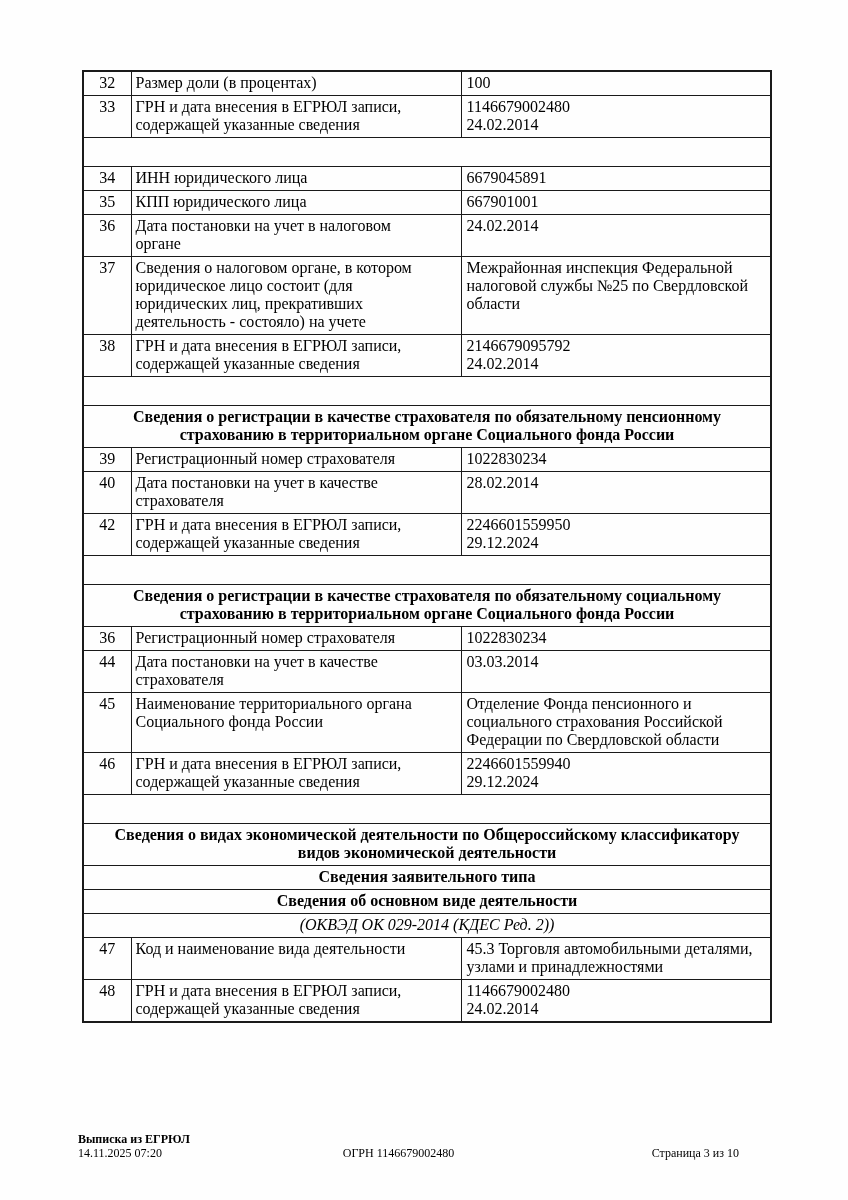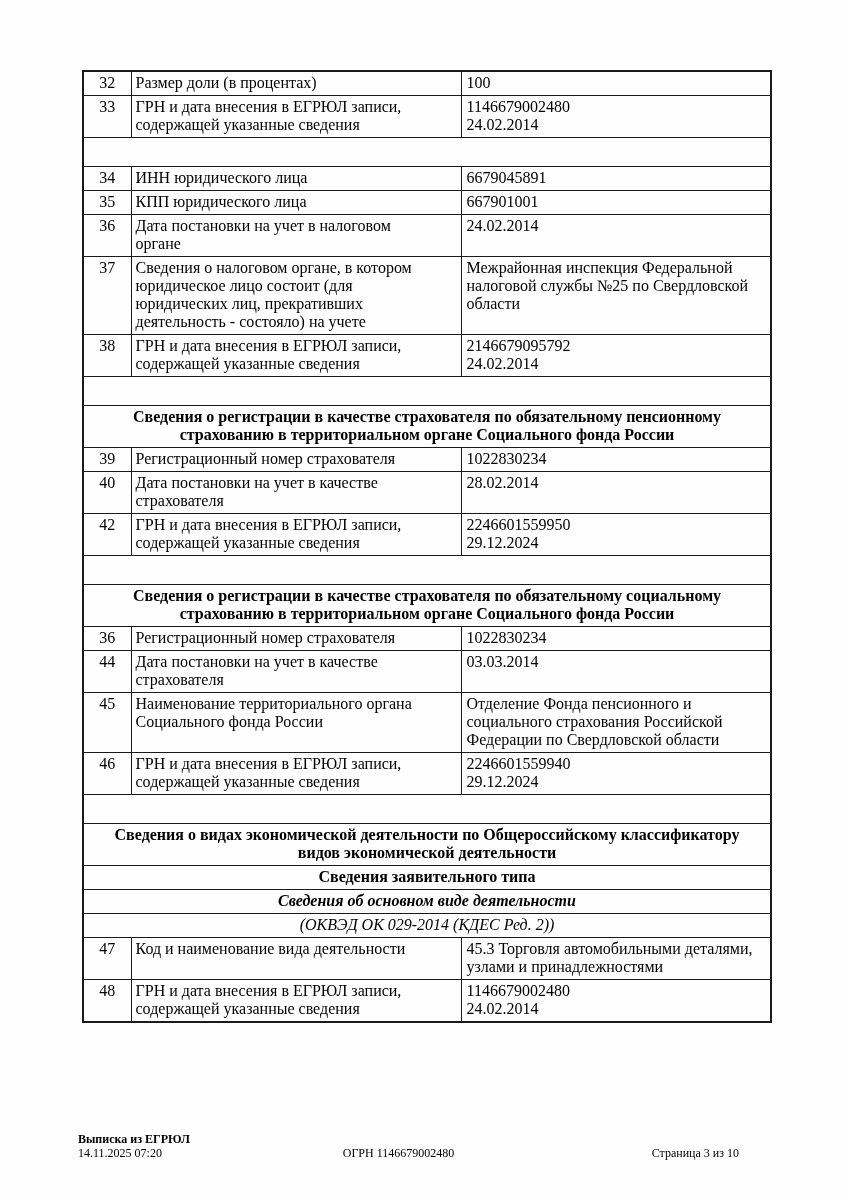--- a/index.html
+++ b/index.html
@@ -40,21 +40,21 @@
     width: 310px;
     padding: 2px 4px 3px 5px;
     margin-top: 16px;
   }
   tr.sec-header td {
     text-align: center;
     font-weight: bold;
     vertical-align: middle;
     padding: 2px 8px 3px;
   }
-  tr.sec-header td.italic { font-style: italic; }
+  tr.sec-header td.italic { }
   tr.sec-header td.italic-regular { font-style: italic; font-weight: normal; }
   tr.spacer-row td { height: 29px; }
   .page-footer {
     position: absolute;
     left: 0; top: 1132px;
     width: 797px;
     display: flex;
     align-items: flex-end;
     font-size: 12px;
     line-height: 14px;

